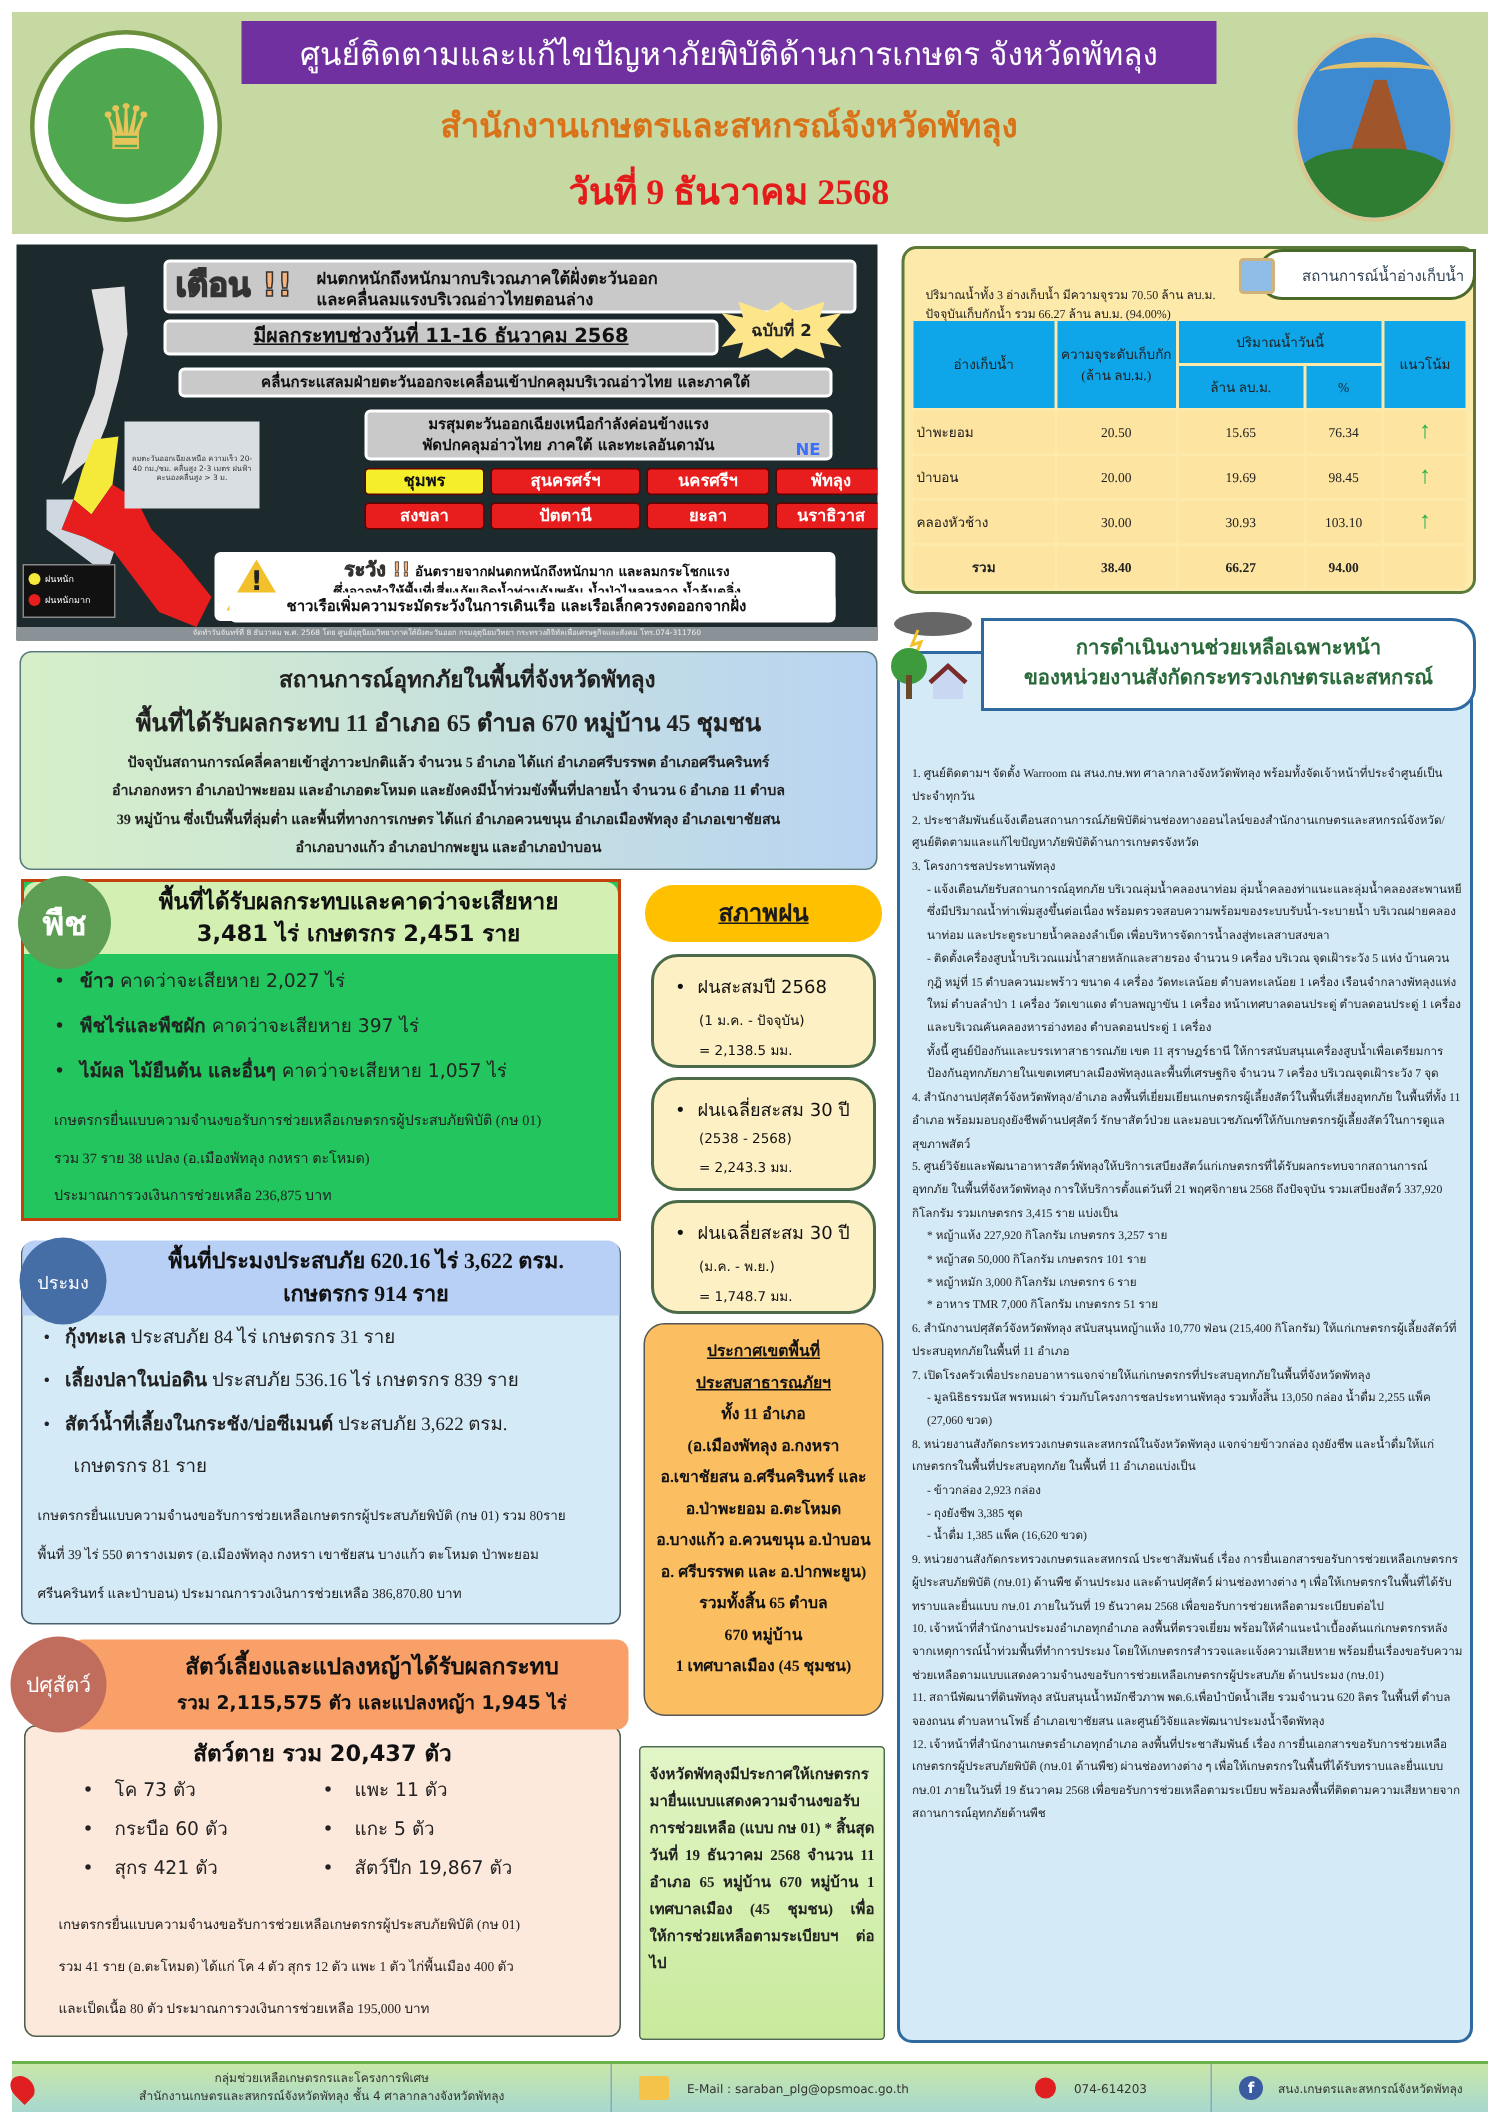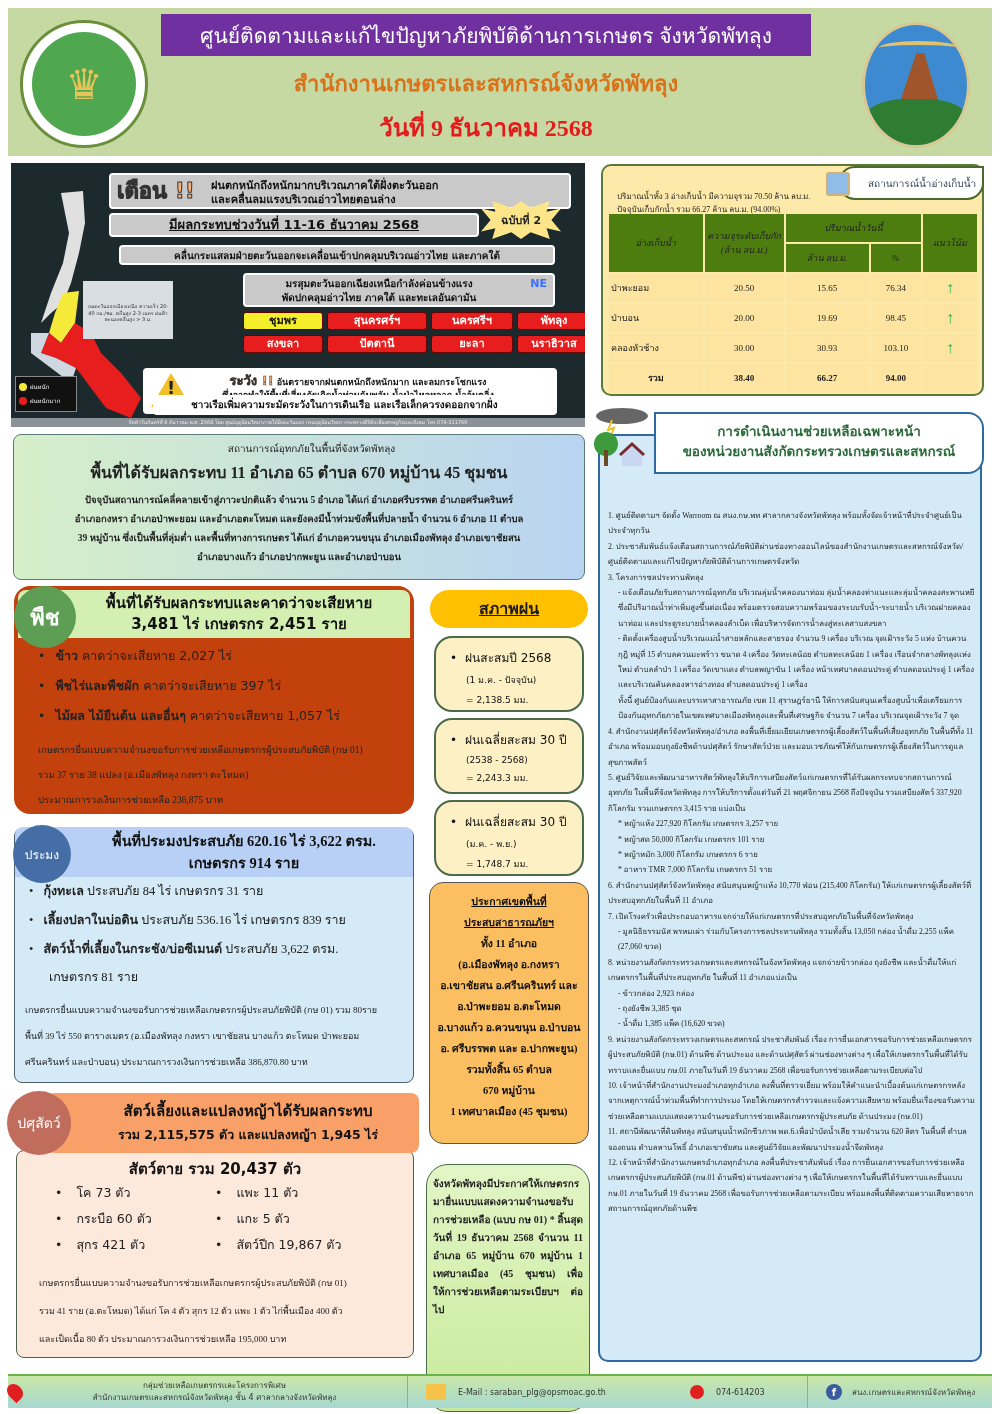--- a/index.html
+++ b/index.html
@@ -21,52 +21,52 @@
   
   .warn { position: absolute; left: 11px; top: 163px; width: 574px; height: 264px; background: #1c2a2e; overflow: hidden; }
   .warn .map { position: absolute; left: 10px; top: 20px; width: 140px; height: 240px; }
   .warn .box { position: absolute; background: #c9c9c9; border: 2px solid #fff; border-radius: 4px; color: #111; font-weight: bold; }
   .warn .b1 { left: 98px; top: 10px; width: 462px; height: 36px; font-size: 11px; padding: 4px 6px 0 100px; line-height: 1.25; }
   .warn .b1 .big { position: absolute; left: 6px; top: 2px; font-size: 22px; color: #f6b27c; -webkit-text-stroke: 1px #333; }
   .warn .b2 { left: 98px; top: 50px; width: 370px; height: 24px; font-size: 13px; text-align: center; line-height: 20px; text-decoration: underline; }
   .warn .star { position: absolute; left: 470px; top: 38px; width: 80px; height: 38px; background: #fde68a; color: #222; font-size: 11px; font-weight: bold; display: flex; align-items: center; justify-content: center; clip-path: polygon(0 20%,18% 28%,14% 0,38% 18%,50% 0,62% 18%,86% 0,82% 28%,100% 20%,88% 50%,100% 80%,82% 72%,86% 100%,62% 82%,50% 100%,38% 82%,14% 100%,18% 72%,0 80%,12% 50%); }
   .warn .b3 { left: 108px; top: 82px; width: 436px; height: 20px; font-size: 10px; text-align: center; line-height: 17px; }
   .warn .b4 { left: 232px; top: 110px; width: 312px; height: 34px; font-size: 10px; text-align: center; line-height: 14px; padding-top: 2px; padding-right: 40px; }
-  .warn .ne { position: absolute; right: 6px; top: 2px; color: #3b6fff; font-size: 11px; }
+  .warn .ne { position: absolute; right: 6px; top: 18px; color: #3b6fff; font-size: 11px; }
   .warn .info { position: absolute; left: 72px; top: 118px; width: 90px; height: 58px; background: #d8dee2; font-size: 5px; color: #333; padding: 22px 4px 0; text-align: center; line-height: 1.3; }
   .warn .prov { position: absolute; font-size: 11px; font-weight: bold; text-align: center; height: 18px; line-height: 16px; border: 1px solid #600; border-radius: 3px; }
   .warn .alert { left: 132px; top: 205px; width: 414px; height: 46px; background: #fff; font-size: 9px; padding: 4px 40px 0 56px; line-height: 13px; text-align: center; }
   .warn .alert .tri { position: absolute; left: 6px; top: 3px; width: 0; height: 0; border-left: 20px solid transparent; border-right: 20px solid transparent; border-bottom: 34px solid #f2c02a; }
   .warn .alert .tri::after { content: "!"; position: absolute; left: -4px; top: 8px; font-size: 18px; color: #222; }
   .warn .alert .wr { color: #f6b27c; font-size: 13px; -webkit-text-stroke: .5px #333; }
   .warn .boat { left: 142px; top: 232px; width: 404px; height: 20px; background: #fff; font-size: 10px; padding-left: 36px; line-height: 16px; }
   .warn .legend { position: absolute; left: 4px; top: 213px; width: 62px; height: 36px; background: #111; border: 1px solid #888; font-size: 6px; color: #fff; padding: 3px; line-height: 14px; }
   .warn .legend .dot { display: inline-block; width: 8px; height: 8px; border-radius: 50%; vertical-align: middle; margin-right: 3px; }
   .warn .footer { position: absolute; left: 0; bottom: 0; width: 100%; height: 9px; background: #8a9297; color: #eee; font-size: 5px; text-align: center; line-height: 9px; }
 
   
   .res { position: absolute; left: 601px; top: 164px; width: 383px; height: 232px; background: #fde9a9; border: 2px solid #5b7a3a; border-radius: 10px; }
   .res .intro { position: absolute; left: 14px; top: 24px; font-size: 8px; line-height: 13px; color: #222; font-family: "Liberation Serif", serif; }
   .res .pill { position: absolute; right: -2px; top: 0; width: 146px; height: 34px; background: #fff; border: 2px solid #4a6a2a; border-radius: 18px 0 18px 18px; font-size: 10px; color: #345; display: flex; align-items: center; padding-left: 28px; }
   .res .pill .ic { position: absolute; left: -14px; top: 4px; width: 24px; height: 24px; background: #8fbde8; border: 2px solid #d1b27a; border-radius: 3px; }
   table.rt { position: absolute; left: 4px; top: 46px; width: 372px; border-collapse: separate; border-spacing: 2px; font-family: "Liberation Serif", serif; font-size: 9px; color: #222; }
   table.rt td, table.rt th { background: #fde4a0; text-align: center; font-weight: normal; height: 28px; }
-  table.rt th { background: #4d7c0f; font-style: italic; }
+  table.rt th { background: #0ea5e9; }
   table.rt td.name { text-align: left; padding-left: 2px; }
   table.rt tr.total td { font-weight: bold; }
   table.rt .arrow { color: #27b34b; font-size: 16px; font-weight: bold; }
 
   
   .flood { position: absolute; left: 13px; top: 434px; width: 572px; height: 146px; background: linear-gradient(90deg, #d6efc8, #b9d4f2); border: 1px solid #5a7a7a; border-radius: 8px; text-align: center; font-family: "Liberation Serif", serif; color: #222; }
-  .flood .t1 { margin-top: 6px; font-size: 10px; font-weight: normal; margin-left: 25px; }
+  .flood .t1 { margin-top: 6px; font-size: 15px; font-weight: bold; margin-left: 25px; }
   .flood .t2 { margin-top: 4px; font-size: 16px; font-weight: bold; }
   .flood .body { margin-top: 6px; font-size: 9.5px; font-weight: bold; line-height: 19px; padding: 0 10px; }
 
   
-  .crop { position: absolute; left: 14px; top: 586px; width: 400px; height: 228px; background: #c2410c; border: 4px solid #c2410c; border-radius: 16px; overflow: visible; }
+  .crop { position: absolute; left: 14px; top: 586px; width: 400px; height: 228px; background: #22c55e; border: 2px solid #c2410c; border-radius: 0; overflow: visible; }
   .crop .hdr { position: absolute; left: 0; top: 0; width: 100%; height: 48px; background: #d3f0b2; border-radius: 8px 8px 0 0; text-align: center; padding-left: 50px; font-size: 15px; font-weight: bold; line-height: 21px; padding-top: 3px; color: #111; }
   .circle { position: absolute; border-radius: 50%; color: #fff; display: flex; align-items: center; justify-content: center; }
   .crop .circle { left: -4px; top: -4px; width: 62px; height: 62px; background: #5d9e54; font-size: 22px; font-weight: bold; }
   .crop ul { position: absolute; left: 20px; top: 56px; list-style: none; font-size: 12.5px; color: #222; }
   .crop ul li { margin-bottom: 10px; }
   .crop ul li::before { content: "•"; margin-right: 10px; }
   .crop ul li b { font-weight: bold; }
   .crop .notes { position: absolute; left: 20px; top: 148px; font-family: "Liberation Serif", serif; font-size: 9.5px; line-height: 25px; color: #222; }
 
   
@@ -94,21 +94,21 @@
   .rain-card { position: absolute; left: 434px; width: 150px; height: 76px; background: #fdf0c4; border: 2px solid #4a6a4a; border-radius: 18px; padding: 10px 8px 0 14px; font-size: 12px; color: #111; }
   .rain-card .l1::before { content: "•"; margin-right: 8px; }
   .rain-card .l2 { font-size: 9px; margin-top: 6px; padding-left: 16px; }
   .rain-card .l3 { font-size: 9px; margin-top: 6px; padding-left: 16px; }
 
   
   .decl { position: absolute; left: 429px; top: 882px; width: 160px; height: 262px; background: #fbbf62; border: 1px solid #555; border-radius: 14px; text-align: center; font-family: "Liberation Serif", serif; font-size: 10.5px; font-weight: bold; line-height: 21px; color: #111; padding-top: 8px; }
   .decl .u { text-decoration: underline; }
 
   
-  .notice { position: absolute; left: 426px; top: 1164px; width: 164px; height: 248px; background: linear-gradient(180deg, #e2f5c6, #c9ea9c); border: 1px solid #4a6a4a; border-radius: 22px; padding: 10px 6px; font-family: "Liberation Serif", serif; font-size: 10px; font-weight: bold; line-height: 18px; color: #222; text-align: justify; }
+  .notice { position: absolute; left: 426px; top: 1164px; width: 164px; height: 196px; background: linear-gradient(180deg, #e2f5c6, #c9ea9c); border: 1px solid #4a6a4a; border-radius: 3px; padding: 10px 6px; font-family: "Liberation Serif", serif; font-size: 10px; font-weight: bold; line-height: 18px; color: #222; text-align: justify; }
 
   
   .act { position: absolute; left: 598px; top: 434px; width: 384px; height: 928px; background: #d4eaf7; border: 2px solid #2e6aa0; border-radius: 10px; }
   .act .head { position: absolute; left: 54px; top: -24px; width: 330px; height: 62px; background: #fff; border: 2px solid #2e6aa0; border-radius: 0 16px 16px 0; text-align: center; font-family: "Liberation Serif", serif; font-size: 13.5px; font-weight: bold; color: #2a6a3a; padding-top: 8px; line-height: 20px; }
   .act .trees { position: absolute; left: -8px; top: -30px; width: 62px; height: 64px; }
   .act .items { position: absolute; left: 8px; top: 72px; width: 368px; font-family: "Liberation Serif", serif; font-size: 7.8px; line-height: 15.4px; color: #222; }
   .act .items p { margin: 0; }
   .act .items .ind { padding-left: 10px; }
 
   

